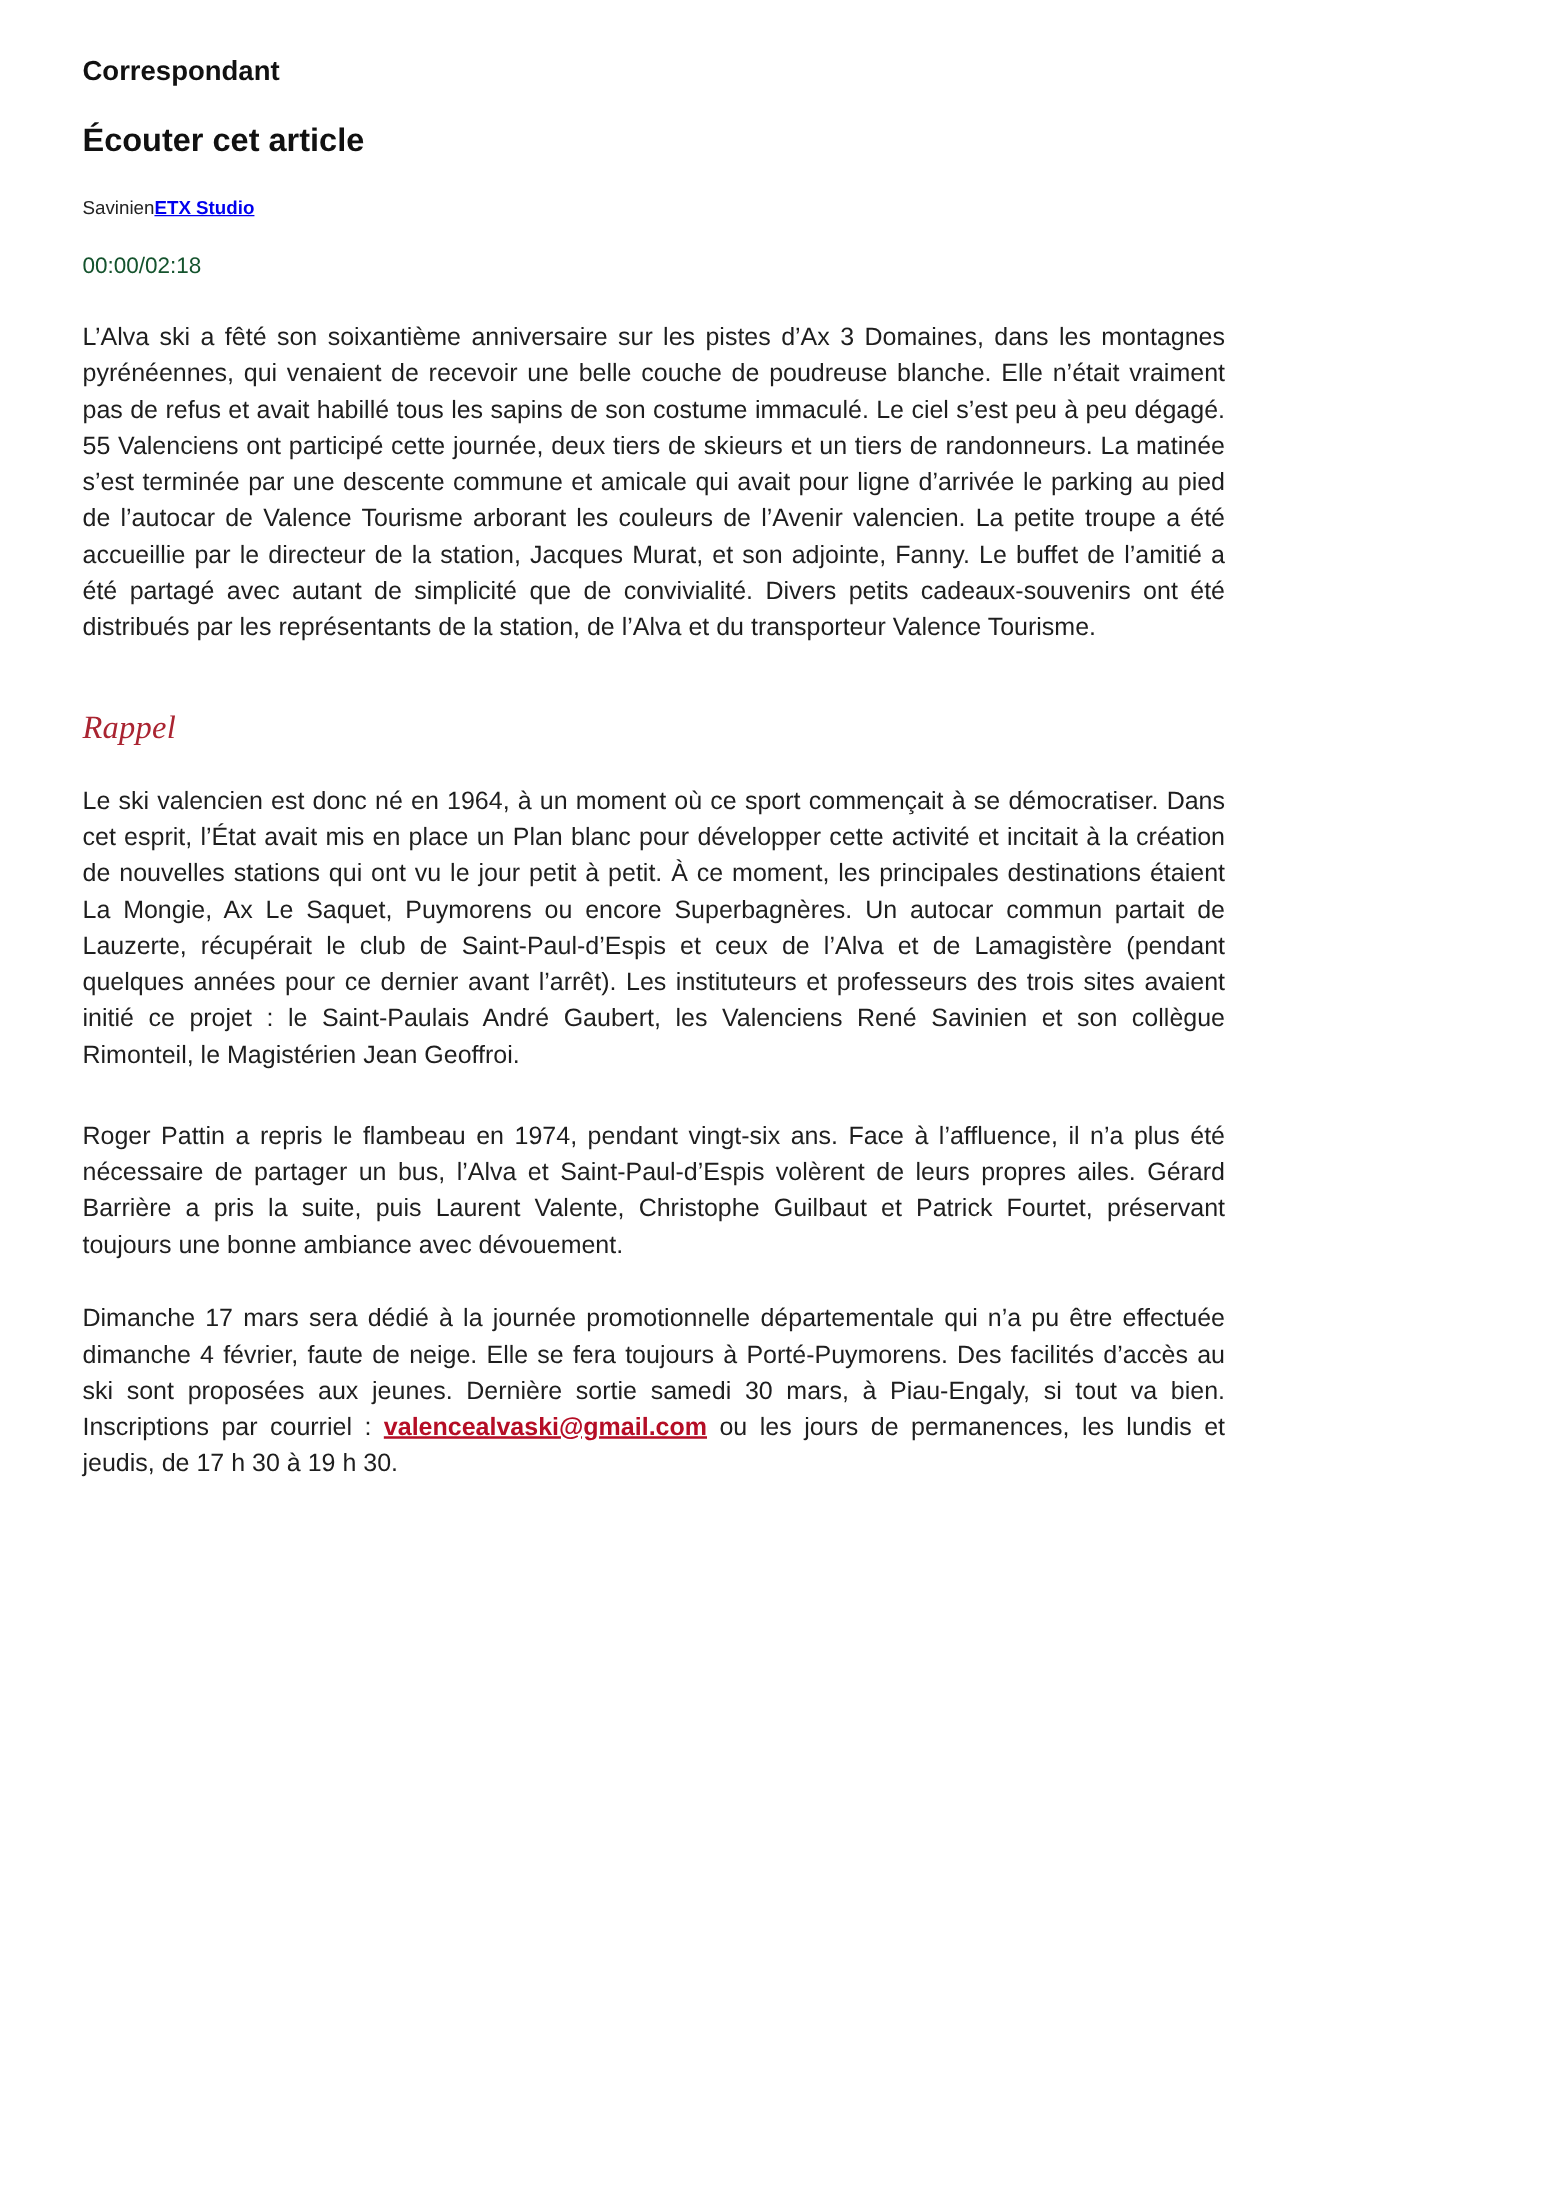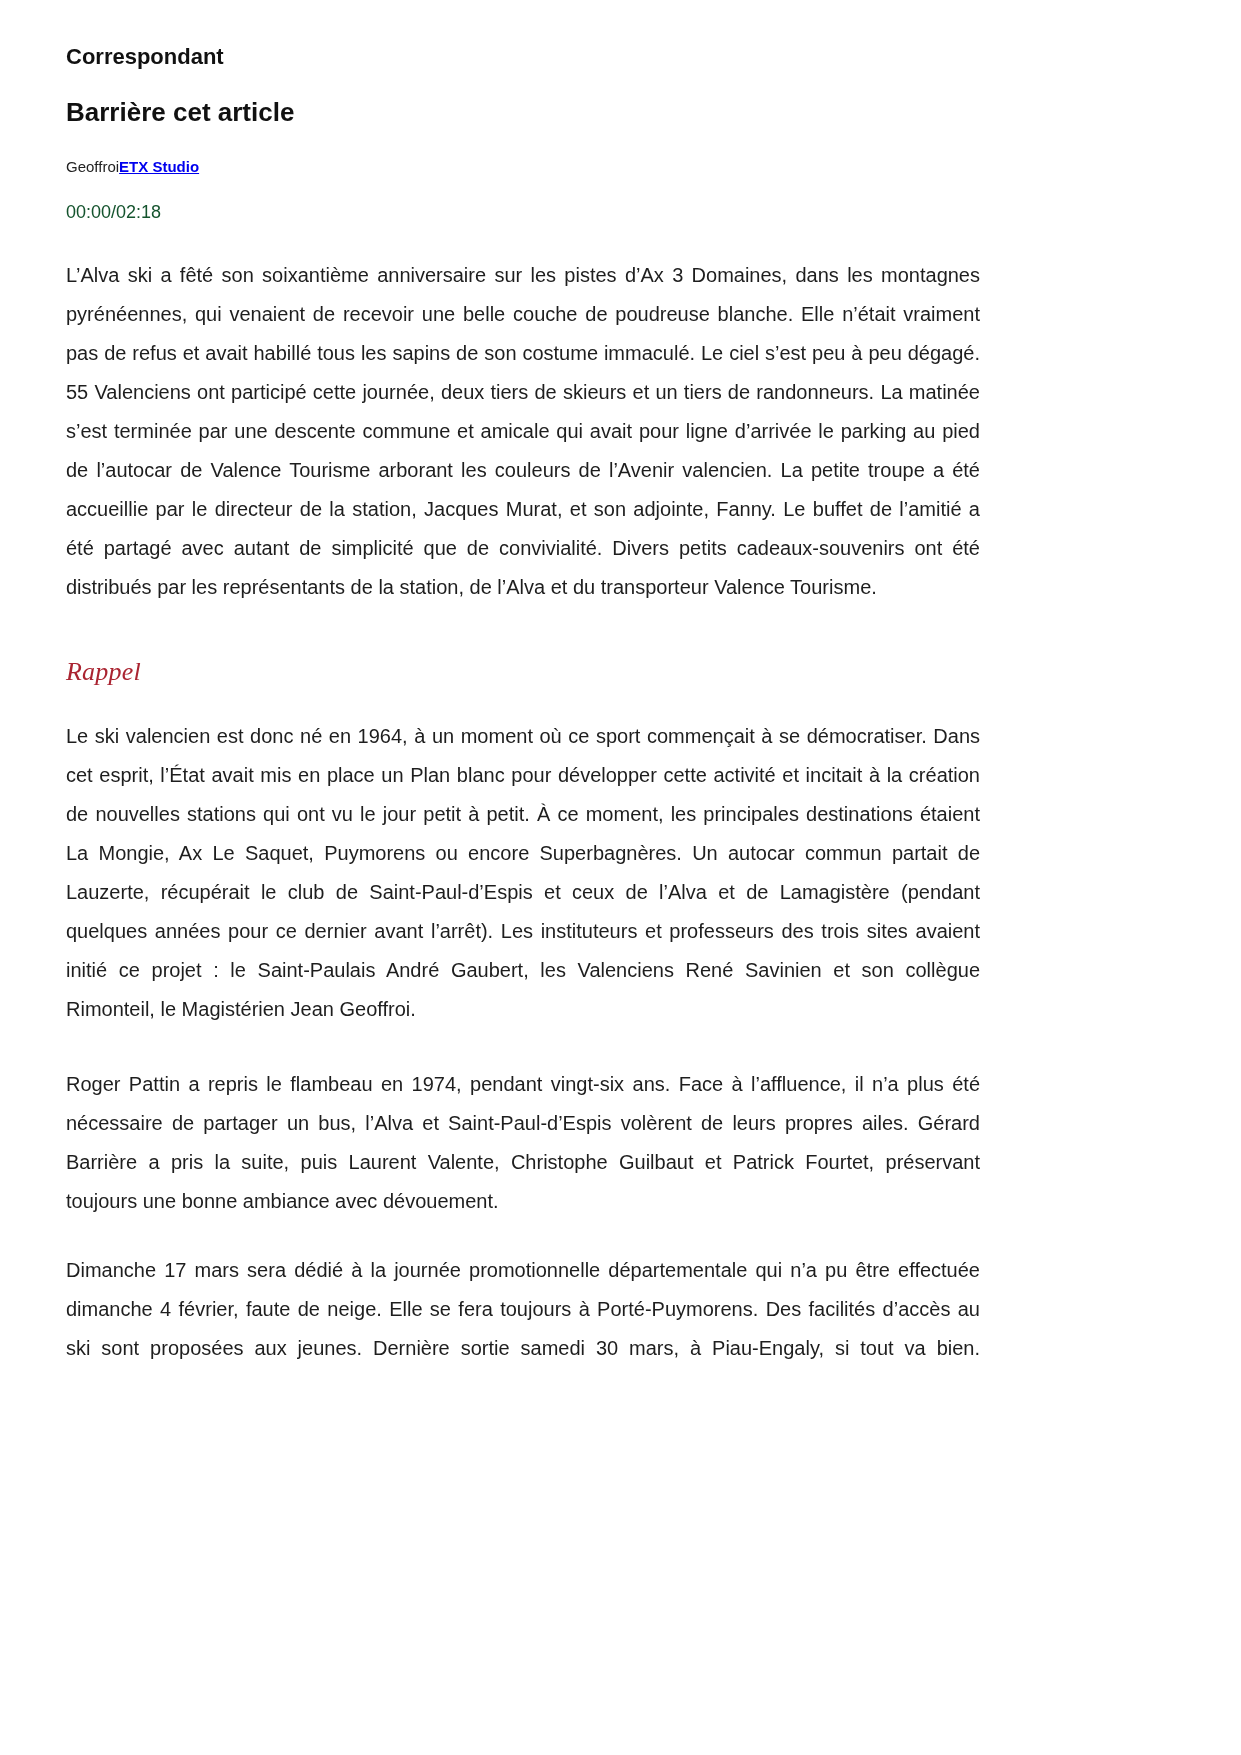--- a/index.html
+++ b/index.html
@@ -35,21 +35,21 @@
     text-decoration: underline;
     cursor: pointer;
   }
   .audio-time {
     margin-top: 27px;
     font-size: 18px;
     color: #14532d;
   }
   p.body-para {
     font-size: 20px;
-    line-height: 39px;
+    line-height: 29px;
     text-align: justify;
     margin: 36px 0 0 0;
     color: #1e1e1e;
   }
   p.first-para { margin-top: 33px; }
   h2.section-heading {
     font-family: "Liberation Serif", serif;
     font-weight: 500;
     font-size: 26px;
     margin: 50px 0 0 0;
@@ -62,24 +62,24 @@
     cursor: pointer;
   }
 </style>
 </head>
 <body>
 
 <div class="page">
 
   <div class="kicker">Correspondant</div>
 
-  <h1 class="article-title">Barrière cet article</h1>
+  <h1 class="article-title">Écouter cet article</h1>
 
   <div class="powered">
-    <span>Geoffroi</span><a style="color: rgb(0, 0, 238);">ETX Studio</a>
+    <span>Savinien</span><a style="color: rgb(0, 0, 238);">ETX Studio</a>
   </div>
 
   <div class="audio-time">00:00/02:18</div>
 
   <p class="body-para first-para">L’Alva ski a fêté son soixantième anniversaire sur les pistes d’Ax 3 Domaines, dans les montagnes pyrénéennes, qui venaient de recevoir une belle couche de poudreuse blanche. Elle n’était vraiment pas de refus et avait habillé tous les sapins de son costume immaculé. Le ciel s’est peu à peu dégagé. 55 Valenciens ont participé cette journée, deux tiers de skieurs et un tiers de randonneurs. La matinée s’est terminée par une descente commune et amicale qui avait pour ligne d’arrivée le parking au pied de l’autocar de Valence Tourisme arborant les couleurs de l’Avenir valencien. La petite troupe a été accueillie par le directeur de la station, Jacques Murat, et son adjointe, Fanny. Le buffet de l’amitié a été partagé avec autant de simplicité que de convivialité. Divers petits cadeaux-souvenirs ont été distribués par les représentants de la station, de l’Alva et du transporteur Valence Tourisme.</p>
 
   <h2 class="section-heading" style="color: rgb(170, 36, 49); font-style: italic;">Rappel</h2>
 
   <p class="body-para after-heading">Le ski valencien est donc né en 1964, à un moment où ce sport commençait à se démocratiser. Dans cet esprit, l’État avait mis en place un Plan blanc pour développer cette activité et incitait à la création de nouvelles stations qui ont vu le jour petit à petit. À ce moment, les principales destinations étaient La Mongie, Ax Le Saquet, Puymorens ou encore Superbagnères. Un autocar commun partait de Lauzerte, récupérait le club de Saint-Paul-d’Espis et ceux de l’Alva et de Lamagistère (pendant quelques années pour ce dernier avant l’arrêt). Les instituteurs et professeurs des trois sites avaient initié ce projet : le Saint-Paulais André Gaubert, les Valenciens René Savinien et son collègue Rimonteil, le Magistérien Jean Geoffroi.</p>
 

